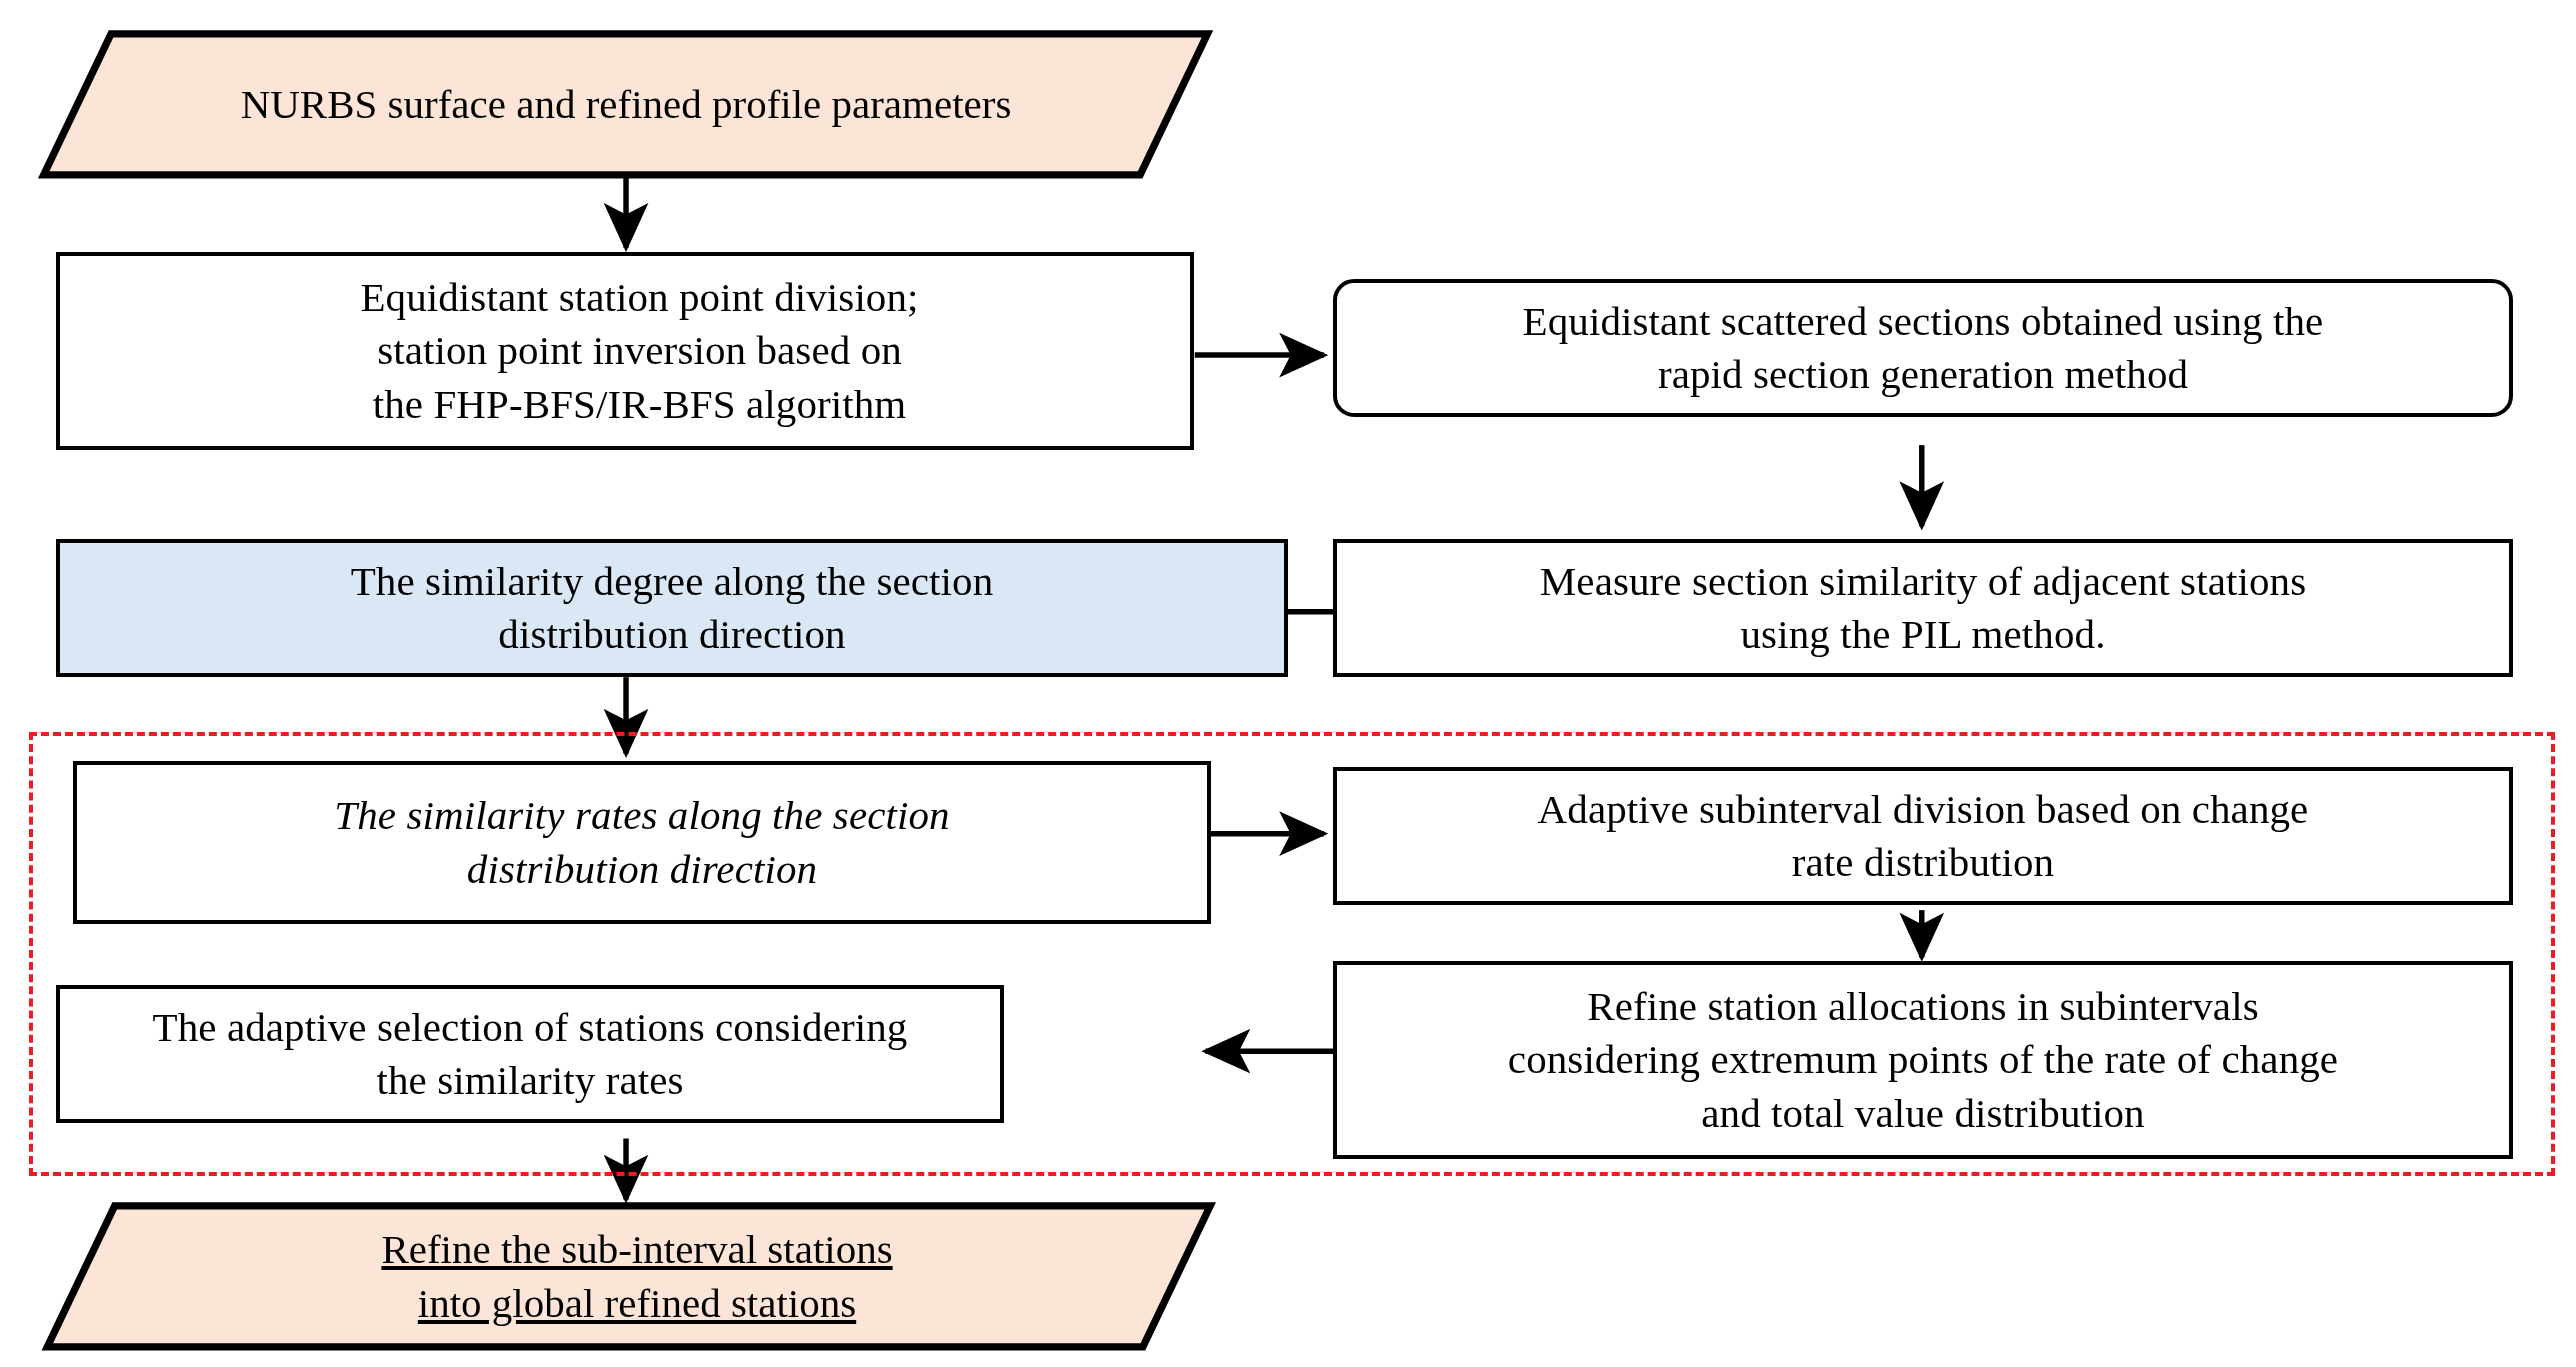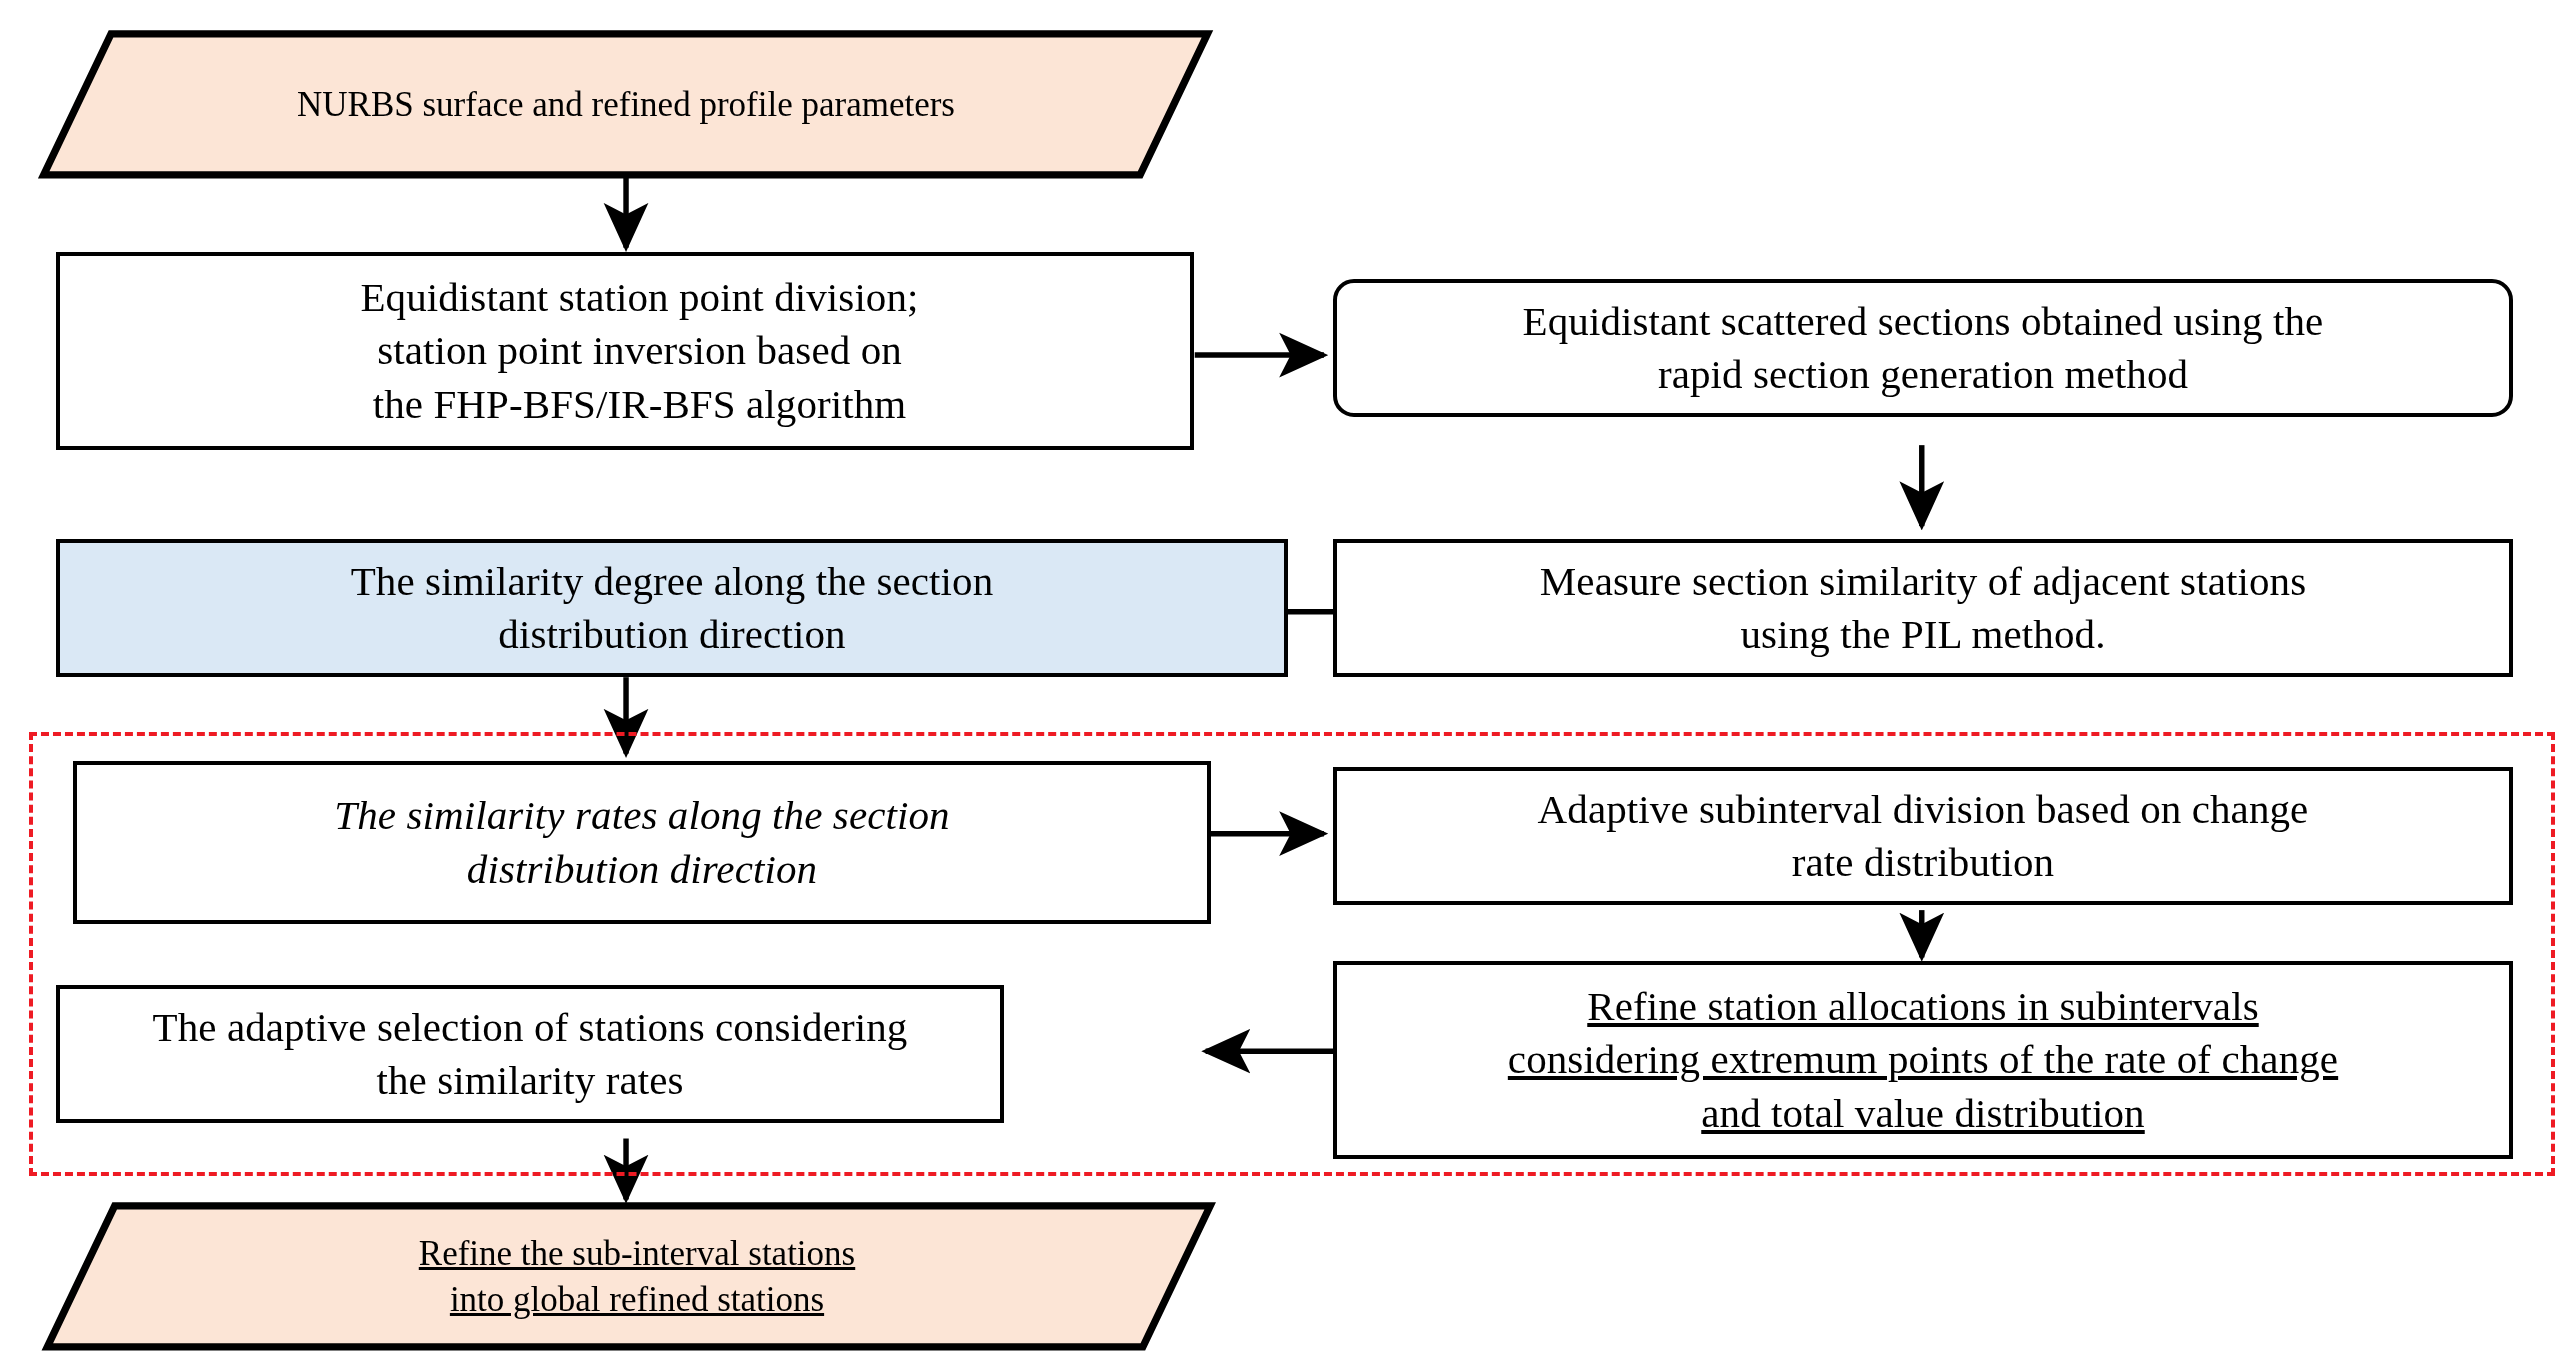--- a/index.html
+++ b/index.html
@@ -42,21 +42,21 @@
   }
   .rectnode.blue { background: #dae8f5; }
   .para-label {
     position: absolute;
     display: flex;
     align-items: center;
     justify-content: center;
     text-align: center;
     white-space: pre-line;
     line-height: 1.30;
-    font-size: 35px;
+    font-size: 41px;
     color: #000;
   }
   .dashed-group {
     position: absolute;
     box-sizing: border-box;
     border: 4.5px dashed #ee1b24;
     background: transparent;
   }
 </style>
 </head>
@@ -118,18 +118,18 @@
 
   <div class="node rectnode" style="left:1333px; top:279px; width:1180px; height:138px;border-radius:21px;">Equidistant scattered sections obtained using the
 rapid section generation method</div>
 
   <div class="node rectnode" style="left:1333px; top:539px; width:1180px; height:138px;">Measure section similarity of adjacent stations
 using the PIL method.</div>
 
   <div class="node rectnode" style="left:1333px; top:767px; width:1180px; height:138px;">Adaptive subinterval division based on change
 rate distribution</div>
 
-  <div class="node rectnode" style="left:1333px; top:961px; width:1180px; height:198px;text-decoration:underline;">Refine station allocations in subintervals
+  <div class="node rectnode" style="left:1333px; top:961px; width:1180px; height:198px;">Refine station allocations in subintervals
 considering extremum points of the rate of change
 and total value distribution</div>
 
 </div>
 
 
 </body></html>

